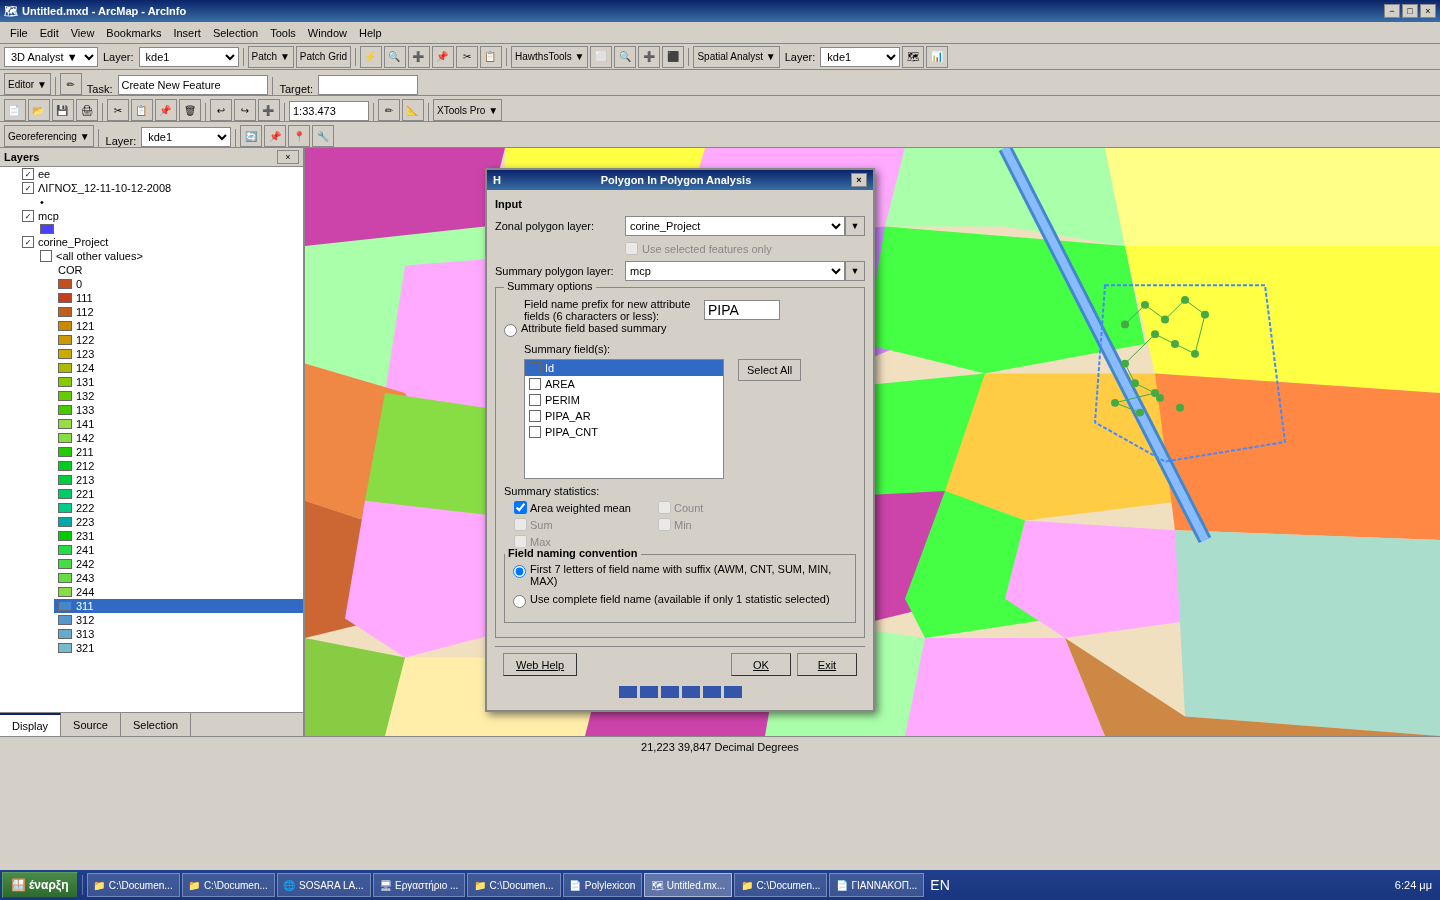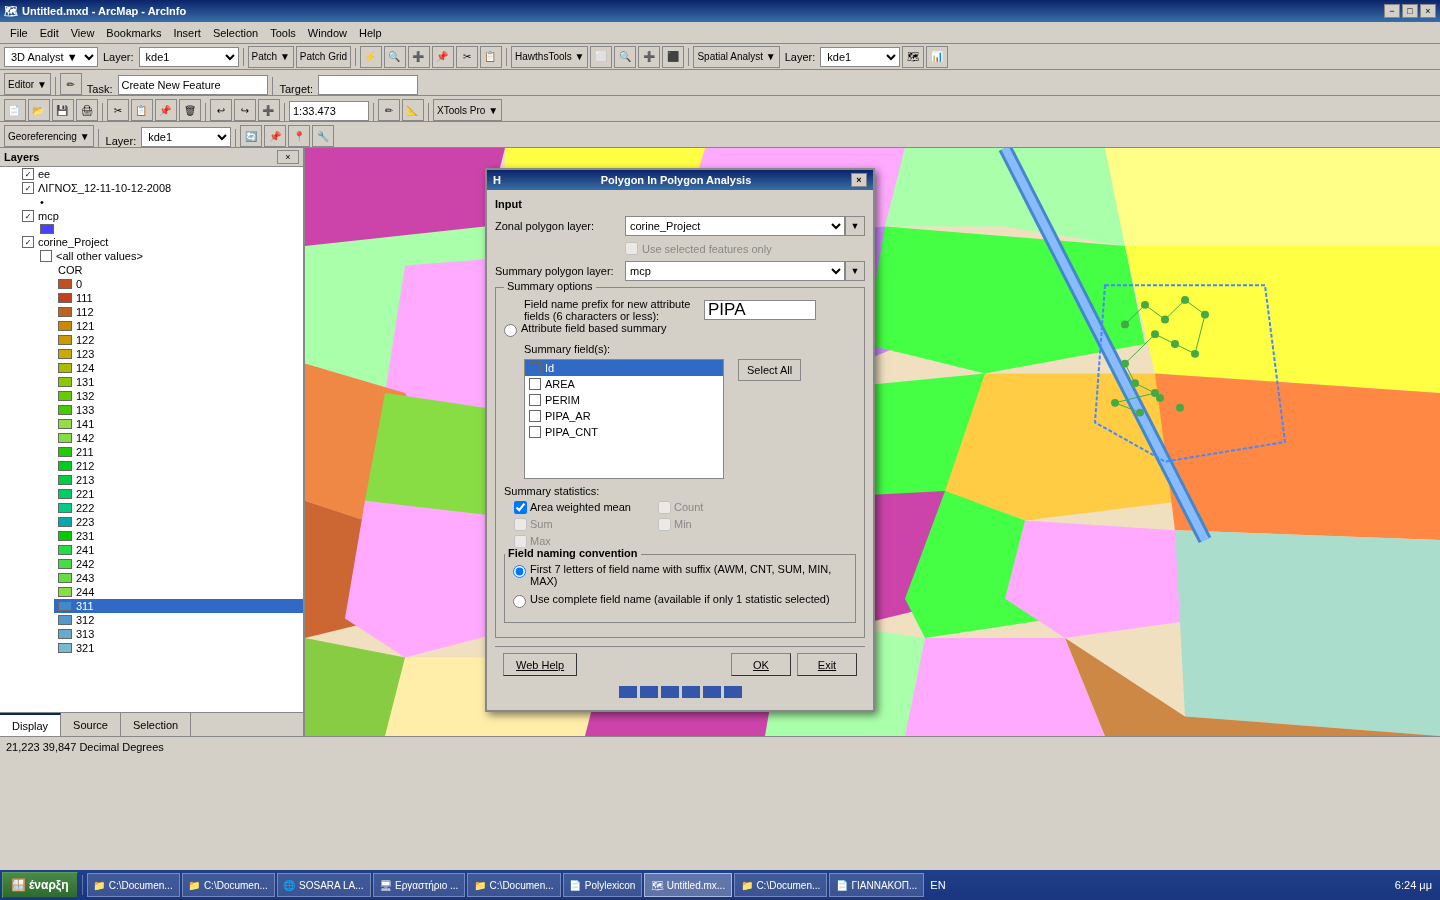--- a/index.html
+++ b/index.html
@@ -229,26 +229,26 @@
       margin-left: 20px;
       margin-top: 4px;
     }
     .sub-form-row {
       display: flex;
       align-items: center;
       font-size: 11px;
     }
     .sub-label { width: 180px; }
     .text-input {
-      width: 112px;
+      width: 76px;
       height: 20px;
       border: 1px solid #888;
       background: white;
       padding: 0 3px;
-      font-size: 17px;
+      font-size: 14px;
     }
 
     .field-list-container {
       display: flex;
       align-items: flex-start;
       gap: 14px;
       margin-left: 20px;
       margin-bottom: 6px;
     }
     .field-list {
@@ -282,21 +282,21 @@
     .stats-section { margin-bottom: 6px; }
     .stats-label { font-size: 11px; margin-bottom: 4px; }
     .stats-checkboxes {
       display: flex;
       flex-wrap: wrap;
       gap: 4px;
       margin-left: 10px;
     }
     .stat-cb {
       display: flex;
-      align-items: flex-start;
+      align-items: center;
       gap: 3px;
       font-size: 11px;
       width: 140px;
     }
     .stat-cb.disabled { color: #888; }
 
     .naming-group {
       border: 1px solid #888;
       padding: 8px;
       margin-bottom: 8px;
@@ -332,21 +332,21 @@
 
     
     .status-bar {
       height: 20px;
       background: #d4d0c8;
       border-top: 1px solid #888;
       display: flex;
       align-items: center;
       padding: 0 6px;
       font-size: 11px;
-      justify-content: flex-start;
+      justify-content: center;
     }
 
     
     .taskbar {
       position: fixed;
       bottom: 0;
       left: 0;
       right: 0;
       height: 30px;
       background: linear-gradient(to bottom, #1f3f8a, #1a3580);
@@ -387,21 +387,21 @@
     }
     .taskbar-sep { width: 1px; height: 20px; background: rgba(255,255,255,0.3); margin: 0 2px; }
     .taskbar-clock {
       margin-left: auto;
       color: white;
       font-size: 11px;
       padding: 0 6px;
     }
     .taskbar-lang {
       color: white;
-      font-size: 11px;
+      font-size: 14px;
       padding: 0 4px;
     }
 
     
     .toolbar2, .toolbar3, .toolbar4 {
       background: #d4d0c8;
       height: 26px;
       display: flex;
       align-items: flex-end;
       padding: 0 4px;

